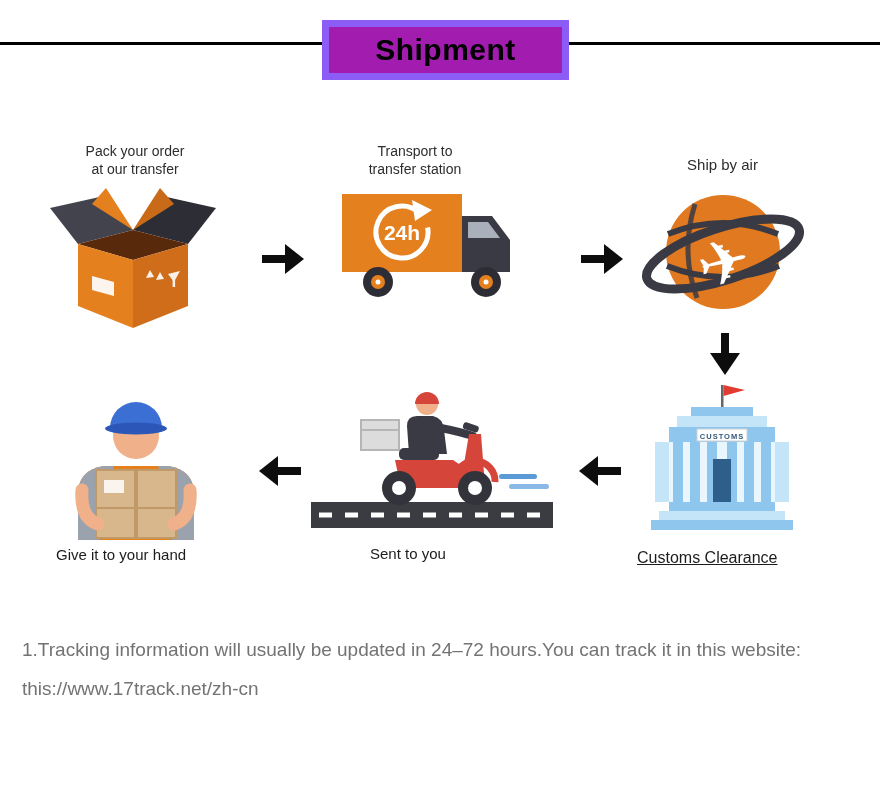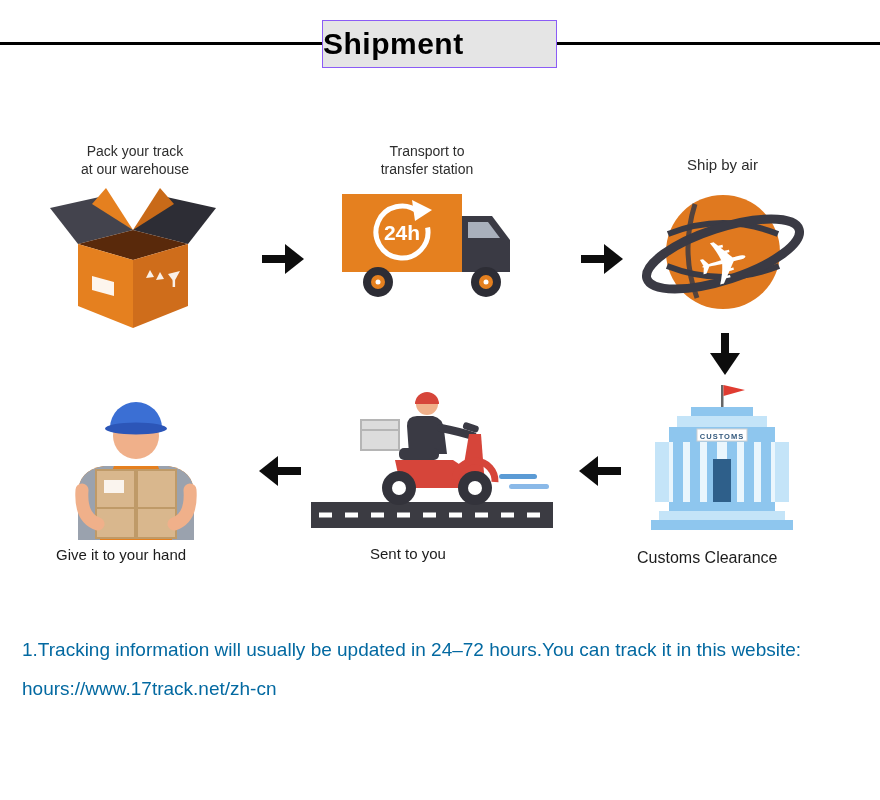--- a/index.html
+++ b/index.html
@@ -4,45 +4,45 @@
 <style>
   html,body{margin:0;padding:0;background:#ffffff;}
   #stage{
     position:relative;width:880px;height:800px;margin:0 auto;background:#ffffff;
     font-family:"Liberation Sans","DejaVu Sans",sans-serif;overflow:hidden;
   }
   .abs{position:absolute;}
   
   #title-rule{left:0;top:42px;width:880px;height:3px;background:#000;}
   #title-box{
-    left:322px;top:20px;width:233px;height:46px;background:#e5e5e5;border:1px solid #8b5cf6;
-    display:flex;align-items:center;z-index:2;
+    left:322px;top:20px;width:233px;height:46px;background:#a21caf;border:7px solid #8b5cf6;
+    display:flex;align-items:center;justify-content:center;z-index:2;
   }
   #title-box h1{margin:0;font-size:30px;font-weight:bold;letter-spacing:.5px;color:#000;}
   
   .step-label{color:#2d2d2d;font-size:14px;line-height:18px;text-align:center;}
   .caption{color:#1c1c1c;font-size:15px;text-align:left;white-space:nowrap;}
   .caption.lg{font-size:16px;}
   
-  .notes{left:22px;top:630px;width:834px;color:#0369a1;font-size:19px;line-height:39px;}
+  .notes{left:22px;top:630px;width:834px;color:#737373;font-size:19px;line-height:39px;}
   .notes p{margin:0;}
   svg{display:block;}
 </style>
 </head>
 <body>
 
 <div id="stage">
 
   <div class="abs" id="title-rule"></div>
   <div class="abs" id="title-box">
     <h1>Shipment</h1>
   </div>
 
-  <div class="abs step-label" style="left:79px;top:142px;width:112px;">Pack your track at our warehouse</div>
-  <div class="abs step-label" style="left:373px;top:142px;width:108px;">Transport to transfer station</div>
+  <div class="abs step-label" style="left:79px;top:142px;width:112px;">Pack your order at our transfer</div>
+  <div class="abs step-label" style="left:361px;top:142px;width:108px;">Transport to transfer station</div>
   <div class="abs step-label" style="left:660px;top:156px;width:125px;font-size:15px;">Ship by air</div>
 
   <svg class="abs" style="left:48px;top:180px;" width="170" height="150" viewBox="0 0 170 150">
     <polygon points="30,64 2,28 56,16 85,50" fill="#43434d"></polygon>
     <polygon points="140,64 168,28 114,16 85,50" fill="#2d2d35"></polygon>
     <polygon points="58,8 85,50 44,24" fill="#e5801f"></polygon>
     <polygon points="112,8 85,50 126,24" fill="#c96a18"></polygon>
     <polygon points="30,64 85,50 140,64 85,80" fill="#59290b"></polygon>
     <polygon points="30,64 85,80 85,148 30,126" fill="#e5801f"></polygon>
     <polygon points="140,64 85,80 85,148 140,126" fill="#cf6d1b"></polygon>
@@ -171,20 +171,20 @@
     <rect x="80" y="76" width="18" height="43" fill="#2e5f8a"></rect>
     <g>
       <rect x="36" y="119" width="106" height="9" fill="#8ec6ee"></rect>
       <rect x="26" y="128" width="126" height="9" fill="#c4e4f8"></rect>
       <rect x="18" y="137" width="142" height="10" fill="#8ec6ee"></rect>
     </g>
   </svg>
 
   <div class="abs caption" style="left:56px;top:546px;width:160px;">Give it to your hand</div>
   <div class="abs caption" style="left:370px;top:545px;width:120px;">Sent to you</div>
-  <div class="abs caption lg" style="left:637px;top:549px;width:170px;">Customs Clearance</div>
+  <div class="abs caption lg" style="left:637px;top:549px;width:170px;text-decoration:underline;">Customs Clearance</div>
 
   <div class="abs notes">
     <p>1.Tracking information will usually be updated in 24–72 hours.You can track it in this website:</p>
-    <p>hours://www.17track.net/zh-cn</p>
+    <p>this://www.17track.net/zh-cn</p>
   </div>
 
 </div>
 
 </body></html>

